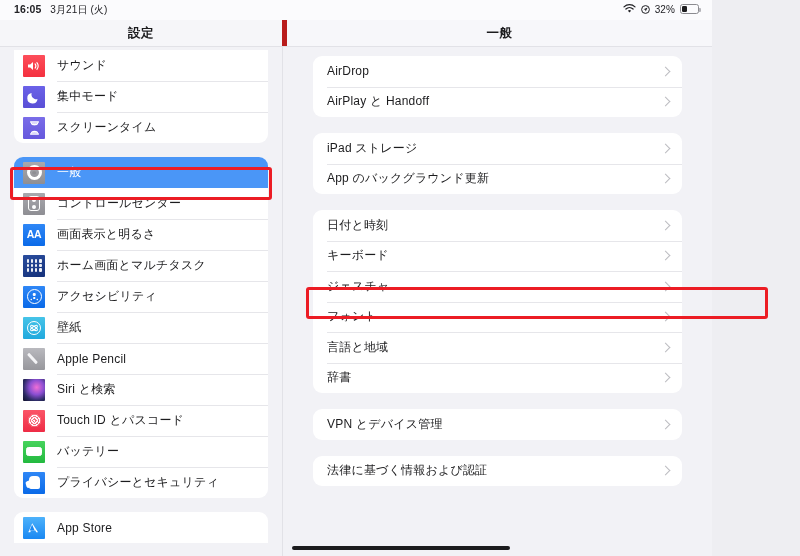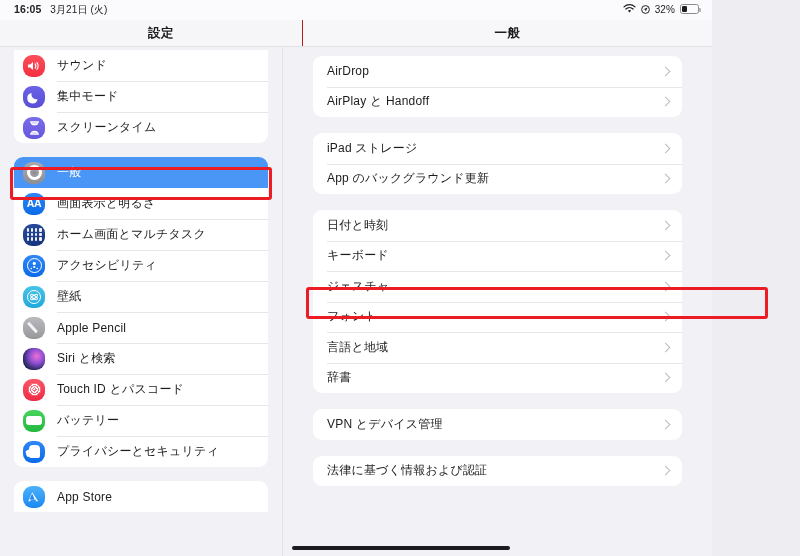--- a/index.html
+++ b/index.html
@@ -87,23 +87,22 @@
     align-items: center;
     justify-content: center;
     font-size: 12.5px;
     font-weight: 700;
     color: #1c1c1e;
     letter-spacing: .5px;
   }
   .header-left {
     width: 282px;
     flex: 0 0 282px;
-    border-right: 1px solid #b91c1c;
+    border-right: 5px solid #b91c1c;
     background: #f6f6f9;
-    padding-left: 20px;
   }
   .header-right { flex: 1 1 auto; background: #f7f7fa; }
 
   
   .body-split { flex: 1 1 auto; display: flex; min-height: 0; }
 
   
   .sidebar {
     width: 282px;
     flex: 0 0 282px;
@@ -137,21 +136,21 @@
     height: 1px;
     background: #e6e6ea;
   }
   .side-row.selected { background: #4a96f7; }
   .side-row.selected .side-label { color: #ffffff; }
   .side-row.selected::before,
   .side-row.selected + .side-row::before { background: transparent; }
 
   .ico {
     width: 22px; height: 22px;
-    border-radius: 9px;
+    border-radius: 1px;
     flex: 0 0 22px;
     position: relative;
     display: flex;
     align-items: center;
     justify-content: center;
     overflow: hidden;
   }
   .side-label {
     margin-left: 12px;
     font-size: 12px;
@@ -439,20 +438,26 @@
           </div>
         </div>
         <div class="side-group">
           <div class="side-row selected">
             <span class="ico ic-general">
               <span class="gear-g"></span>
             </span>
             <span class="side-label">一般</span>
           </div>
           <div class="side-row">
+            <span class="ico ic-control">
+              <span class="ctrl-g"></span>
+            </span>
+            <span class="side-label">コントロールセンター</span>
+          </div>
+          <div class="side-row">
             <span class="ico ic-display">
               <span class="glyph glyph-aa">AA</span>
             </span>
             <span class="side-label">画面表示と明るさ</span>
           </div>
           <div class="side-row">
             <span class="ico ic-home">
               <span class="homegrid">
                 <i></i>
                 <i></i>

